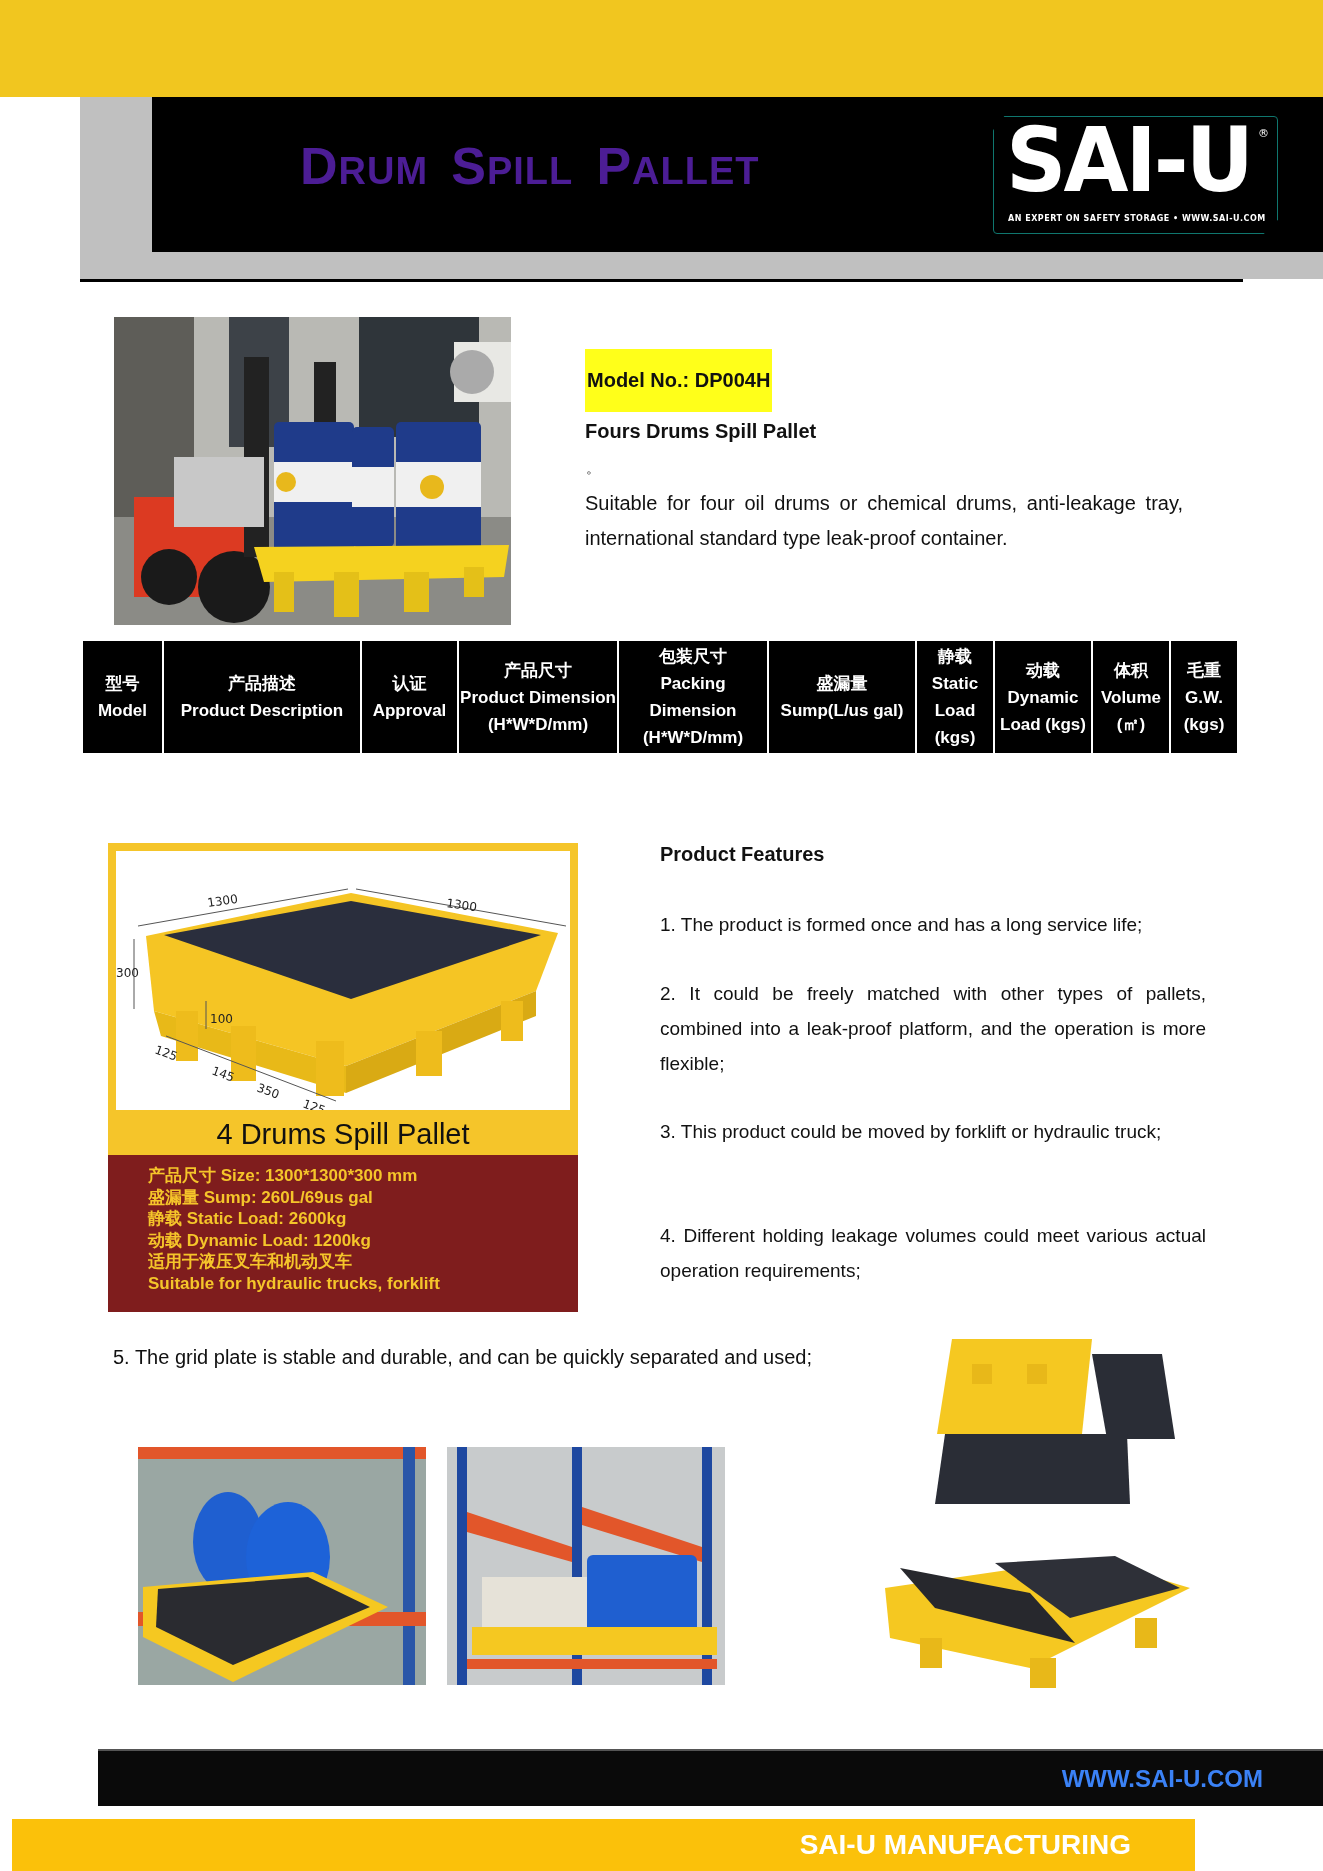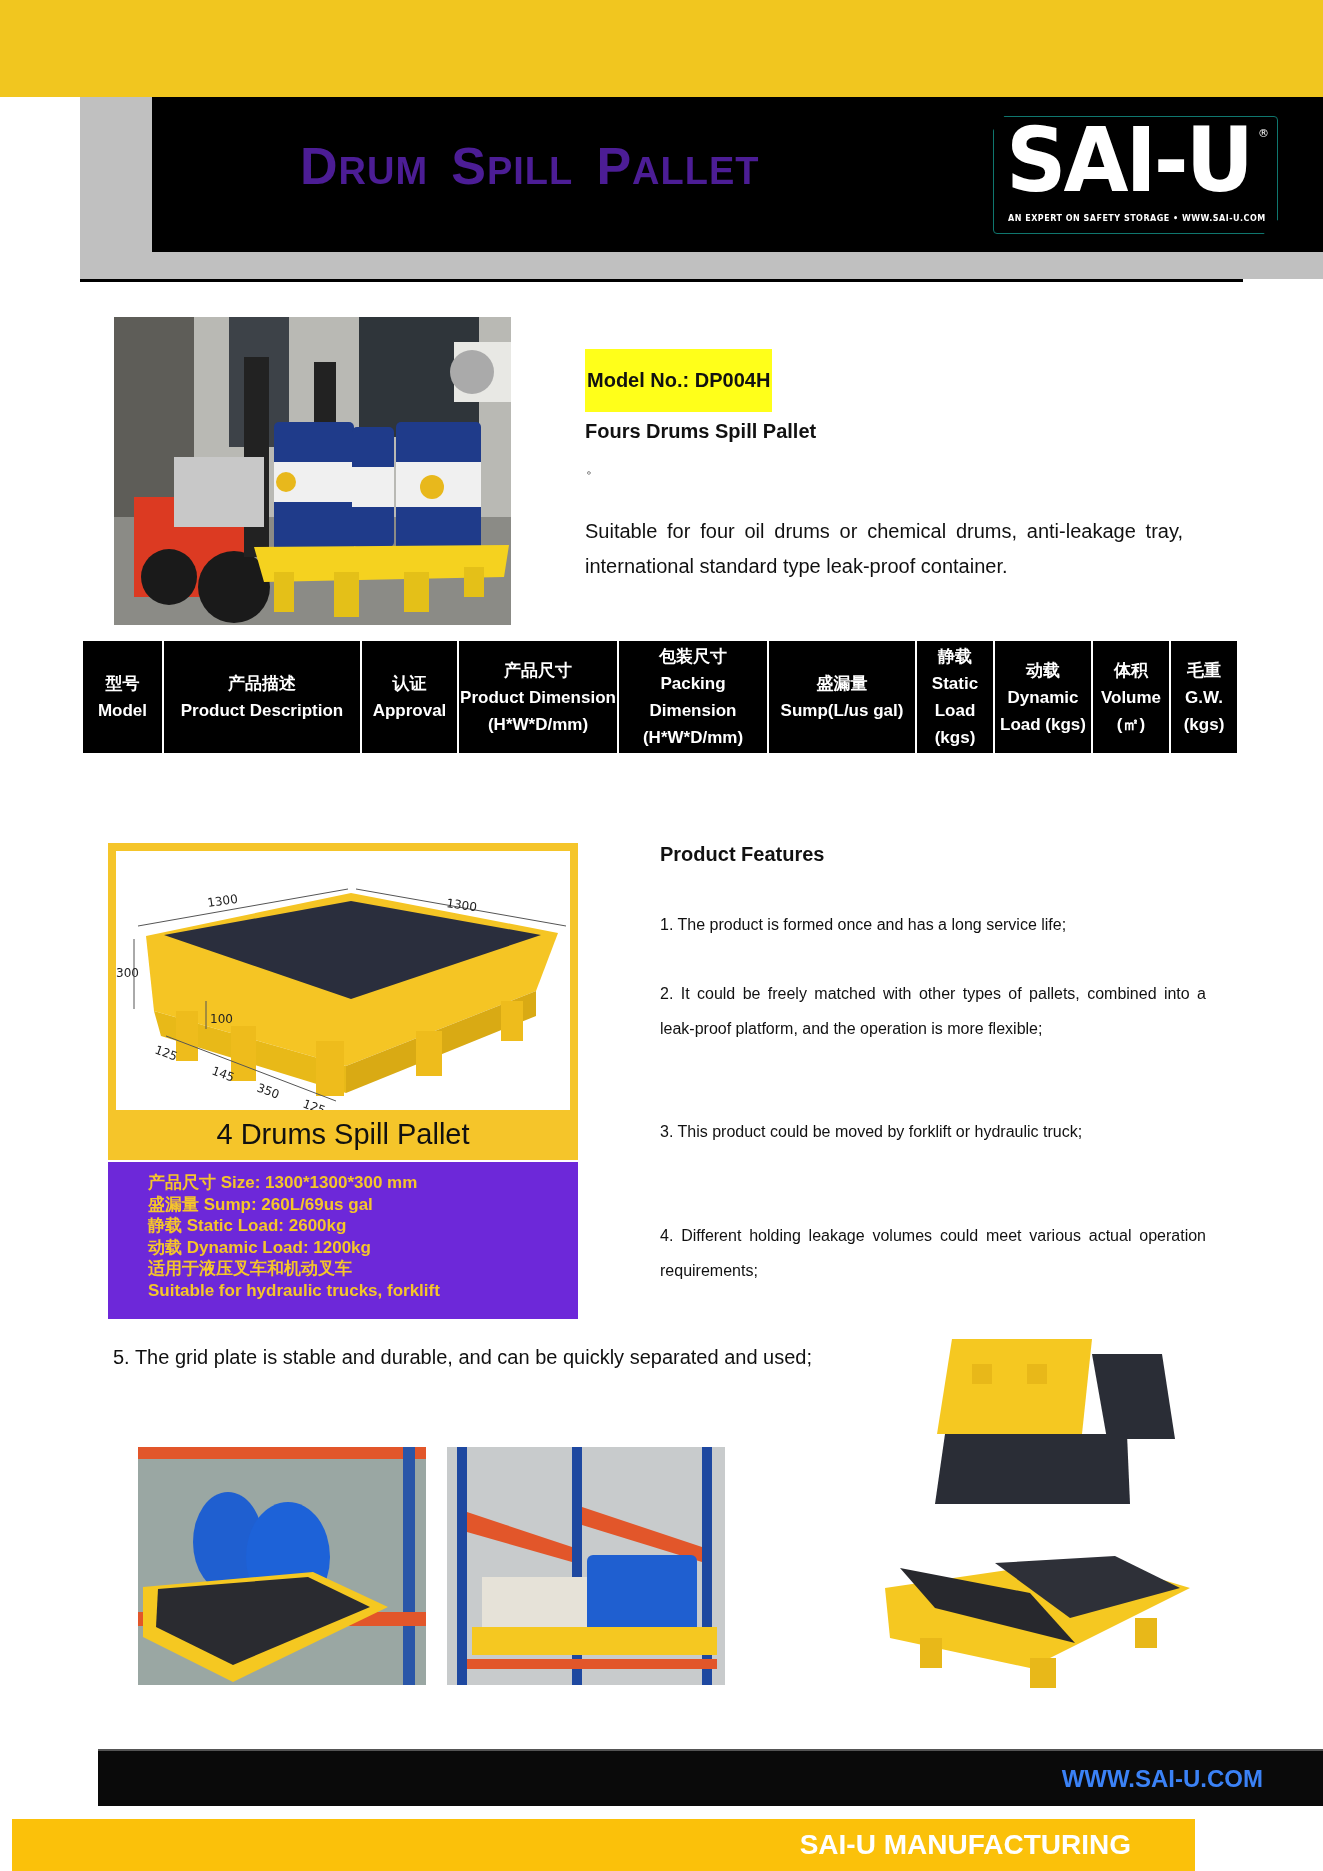--- a/index.html
+++ b/index.html
@@ -18,37 +18,37 @@
   .logo-word { position: absolute; left: 12px; top: 2px; color: #fff; font-family: "DejaVu Sans", sans-serif; font-weight: bold; font-size: 84px; letter-spacing: -3px; line-height: 84px; transform: scaleY(1.05); }
   .logo-reg { position: absolute; right: 8px; top: 10px; color: #fff; font-size: 11px; }
   .logo-tag { position: absolute; left: 14px; bottom: 10px; color: #fff; font-size: 8px; letter-spacing: 0.5px; font-weight: bold; white-space: nowrap; }
 
   .photo { position: absolute; overflow: hidden; }
   .photo svg { width: 100%; height: 100%; display: block; }
 
   .model-no { position: absolute; left: 585px; top: 349px; background: #ffff1a; font-weight: bold; font-size: 20px; padding: 20px 2px; font-family: "Liberation Sans", sans-serif; }
   .subtitle { position: absolute; left: 585px; top: 420px; font-weight: bold; font-size: 20px; font-family: "Liberation Sans", sans-serif; }
   .dot { position: absolute; left: 586px; top: 460px; font-size: 14px; }
-  .desc { position: absolute; left: 585px; top: 514px; width: 598px; font-size: 20px; line-height: 35px; text-align: justify; font-family: "Liberation Sans", sans-serif; }
+  .desc { position: absolute; left: 585px; top: 486px; width: 598px; font-size: 20px; line-height: 35px; text-align: justify; font-family: "Liberation Sans", sans-serif; }
 
   table.spec { position: absolute; left: 83px; top: 641px; width: 1154px; border-collapse: collapse; table-layout: fixed; font-family: "Liberation Sans", sans-serif; }
   table.spec th { background: #000; color: #fff; font-size: 17px; font-weight: bold; line-height: 27px; border-left: 2px solid #fff; padding: 2px 0; vertical-align: middle; }
   table.spec th:first-child { border-left: none; }
   table.spec td { height: 64px; font-size: 18px; text-align: center; border: 2px solid #000; line-height: 25px; }
   table.spec td.hl { background: #f7b81e; }
   table.spec tr.row { border-bottom: 3px solid #000; }
 
   .pallet-card { position: absolute; left: 108px; top: 843px; width: 470px; height: 469px; }
   .pallet-frame { position: absolute; left: 0; top: 0; width: 470px; height: 308px; border: 8px solid #f5c52a; background: #fff; }
   .pallet-caption { position: absolute; left: 0; top: 267px; width: 470px; height: 50px; background: #f5c52a; text-align: center; font-size: 29px; font-family: "Liberation Sans", sans-serif; line-height: 48px; color: #111; }
-  .pallet-spec { position: absolute; left: 0; top: 319px; width: 470px; height: 157px; background: #6d28d9; padding: 10px 0 0 40px; }
+  .pallet-spec { position: absolute; left: 0; top: 312px; width: 470px; height: 157px; background: #7f1d1d; padding: 10px 0 0 40px; }
   .pallet-spec div { color: #f5c52a; font-weight: bold; font-size: 17px; line-height: 21.5px; font-family: "Liberation Sans", sans-serif; }
 
   .features-title { position: absolute; left: 660px; top: 843px; font-weight: bold; font-size: 20px; font-family: "Liberation Sans", sans-serif; }
-  .feature { position: absolute; left: 660px; width: 546px; font-size: 16px; line-height: 35px; text-align: justify; font-family: "Liberation Sans", sans-serif; }
+  .feature { position: absolute; left: 660px; width: 546px; font-size: 19px; line-height: 35px; text-align: justify; font-family: "Liberation Sans", sans-serif; }
   .feature5 { position: absolute; left: 113px; top: 1346px; font-size: 20px; font-family: "Liberation Sans", sans-serif; }
 
   .footer-black { position: absolute; left: 98px; top: 1749px; width: 1225px; height: 57px; background: #0a0a0a; border-top: 2px solid #555; }
   .footer-url { position: absolute; right: 60px; top: 14px; color: #3b82f6; font-weight: bold; font-size: 24px; font-family: "Liberation Sans", sans-serif; }
   .footer-yellow { position: absolute; left: 0; top: 1819px; width: 1183px; height: 56px; background: #fbc10a; margin-left: 12px; }
   .footer-brand { position: absolute; right: 64px; top: 10px; color: #fff; font-weight: bold; font-size: 28px; font-family: "Liberation Sans", sans-serif; }
 </style>
 </head>
 <body>
 

